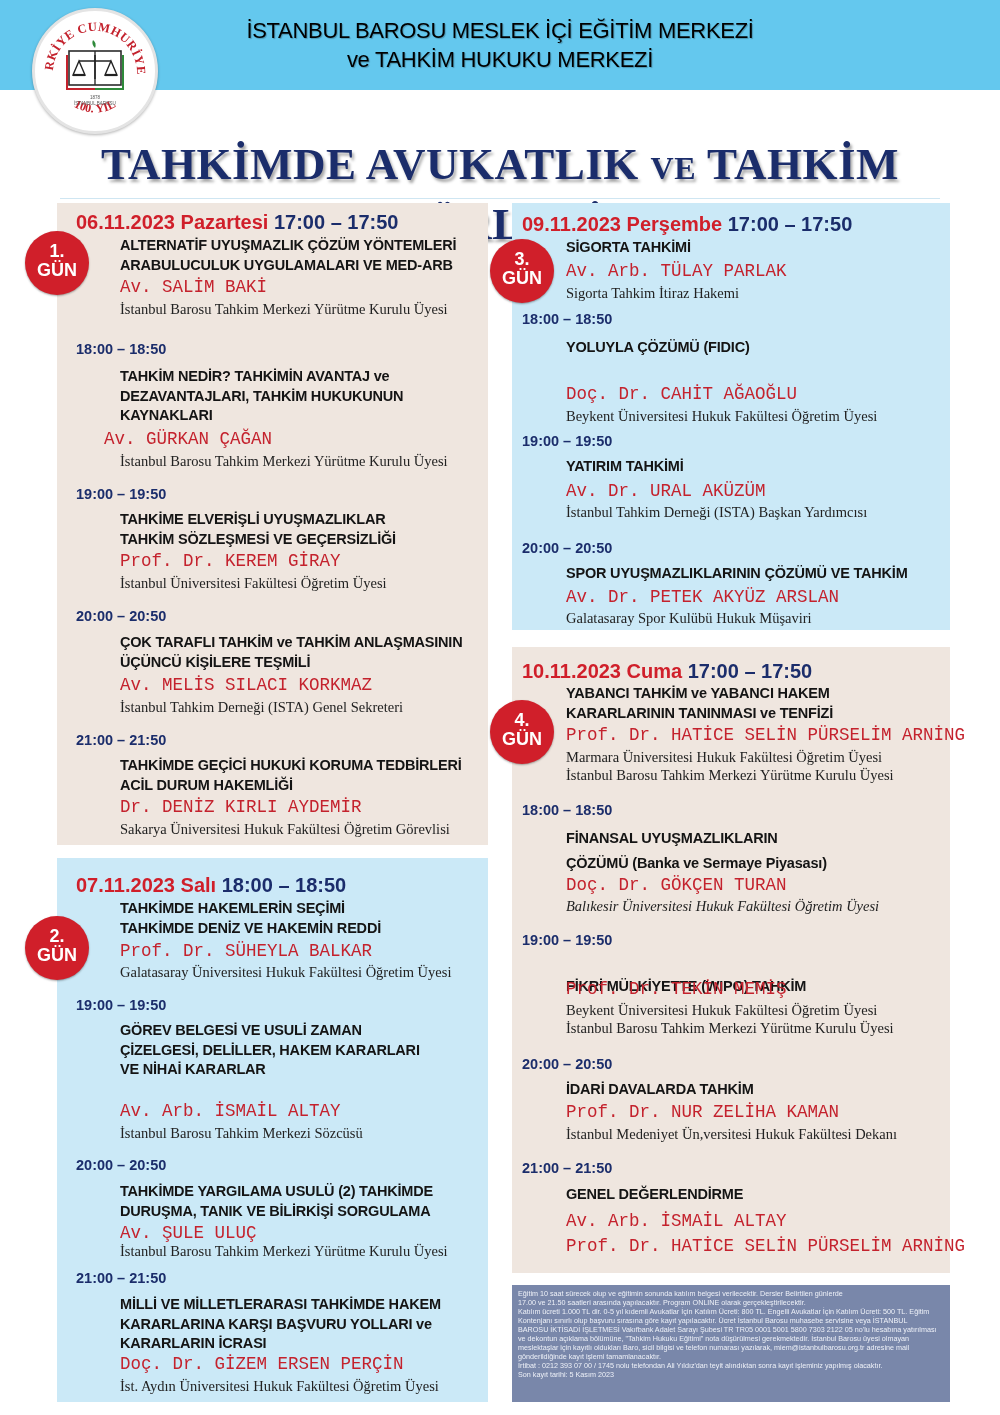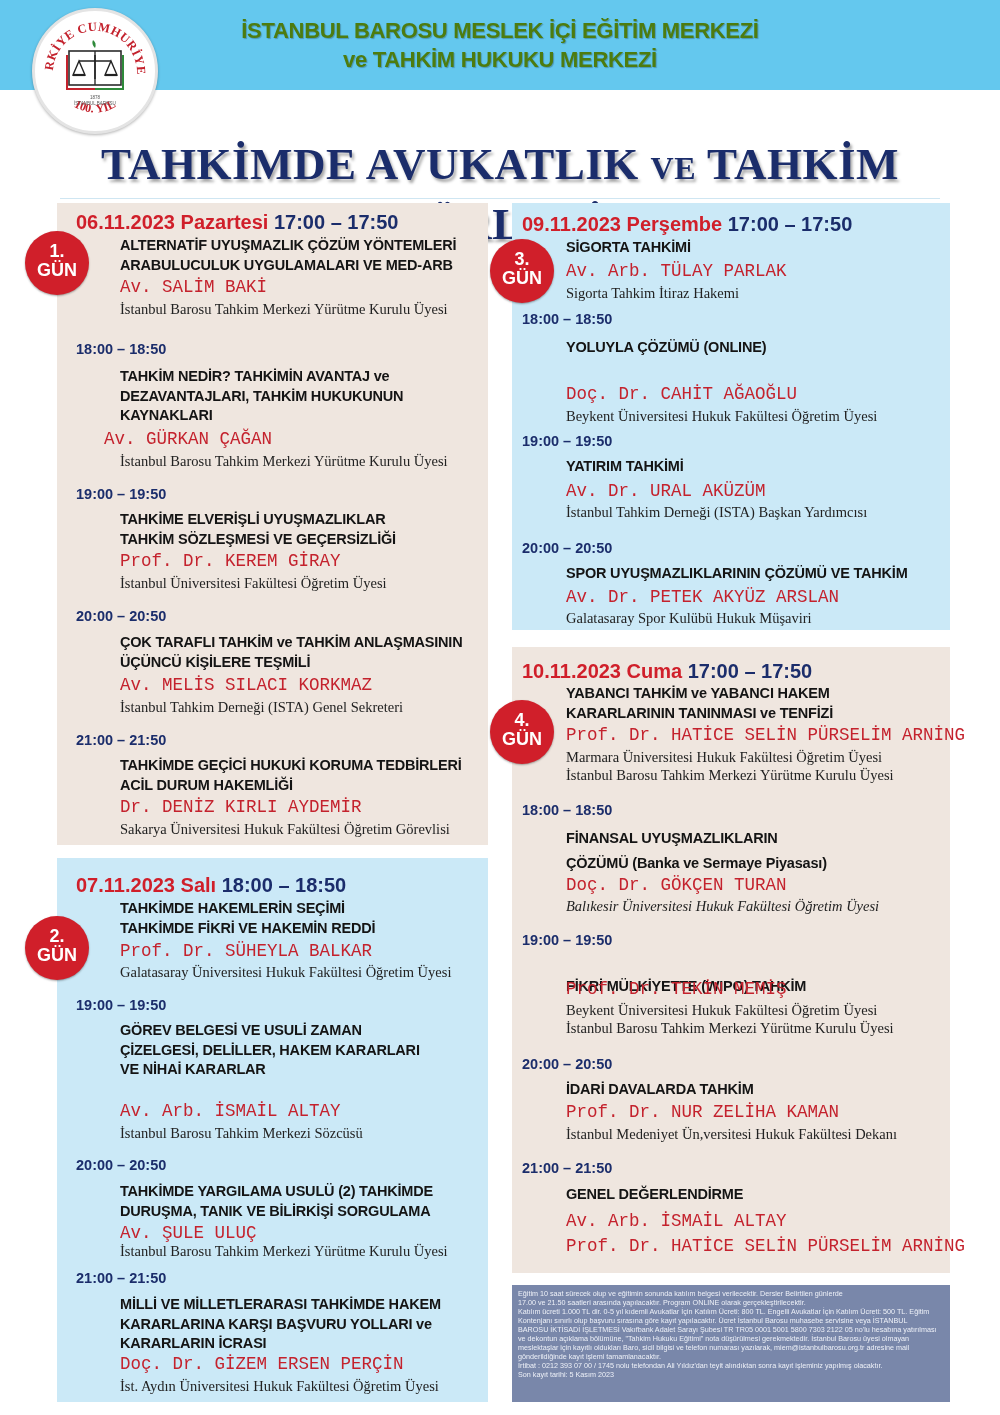--- a/index.html
+++ b/index.html
@@ -1,21 +1,21 @@
 <!DOCTYPE html>
 <html><head>
 <meta charset="utf-8">
 <style>
   * { box-sizing: border-box; margin: 0; padding: 0; }
   html, body { width: 1000px; height: 1415px; background: #ffffff; overflow: hidden; }
   body { position: relative; font-family: "Liberation Sans", sans-serif; }
 
   .top-band { position: absolute; left: 0; top: 0; width: 1000px; height: 90px; background: #64c8ee; }
   .org-title { position: absolute; left: 200px; top: 16px; width: 600px; text-align: center;
-    color: #4d7c0f; font-family: "Liberation Sans", sans-serif; font-weight: bold; font-size: 22px;
+    color: #000000; font-family: "Liberation Sans", sans-serif; font-weight: normal; font-size: 22px;
     line-height: 29px; letter-spacing: -0.3px; text-shadow: 1px 1px 1px rgba(0,0,0,0.25); }
 
   .logo { position: absolute; left: 32px; top: 8px; width: 126px; height: 126px; border-radius: 50%;
     background: #ffffff; border: 3px solid #e4e4e4; box-shadow: 0 1px 3px rgba(0,0,0,0.3); }
   .logo svg { position: absolute; left: 0; top: 0; }
 
   .main-title { position: absolute; left: 0; top: 136px; width: 1000px; text-align: center;
     color: #1b2d6b; font-family: "Liberation Serif", serif; font-weight: bold; font-size: 45px; line-height: 56px;
     text-shadow: 2px 3px 3px rgba(0,0,0,0.35); letter-spacing: 0.5px; }
   .main-title .small-ve { font-size: 32px; }
@@ -154,21 +154,21 @@
 </div>
 <div class="speaker" style="left:120px; top:796px;">Dr. DENİZ KIRLI AYDEMİR</div>
 <div class="affiliation" style="left:120px; top:820px;">Sakarya Üniversitesi Hukuk Fakültesi Öğretim Görevlisi</div>
 
 <div class="day-header" style="left:76px; top:874px;">
   <span class="date">07.11.2023 Salı</span>
   <span class="time">18:00 – 18:50</span>
 </div>
 <div class="session-title" style="left:120px; top:899px;">
   <div>TAHKİMDE HAKEMLERİN SEÇİMİ</div>
-    <div>TAHKİMDE FİKRİ VE HAKEMİN REDDİ</div>
+    <div>TAHKİMDE DENİZ VE HAKEMİN REDDİ</div>
 </div>
 <div class="speaker" style="left:120px; top:940px;">Prof. Dr. SÜHEYLA BALKAR</div>
 <div class="affiliation" style="left:120px; top:963px;">Galatasaray Üniversitesi Hukuk Fakültesi Öğretim Üyesi</div>
 
 <div class="slot-time" style="left:76px; top:997px;">19:00 – 19:50</div>
 <div class="session-title" style="left:120px; top:1021px;">
     <div>GÖREV BELGESİ VE USULİ ZAMAN</div>
     <div>ÇİZELGESİ, DELİLLER, HAKEM KARARLARI</div>
     <div>VE NİHAİ KARARLAR</div>
 </div>
@@ -197,21 +197,21 @@
   <span class="time">17:00 – 17:50</span>
 </div>
 <div class="session-title" style="left:566px; top:238px;">
   <div>SİGORTA TAHKİMİ</div>
 </div>
 <div class="speaker" style="left:566px; top:260px;">Av. Arb. TÜLAY PARLAK</div>
 <div class="affiliation" style="left:566px; top:284px;">Sigorta Tahkim İtiraz Hakemi</div>
 
 <div class="slot-time" style="left:522px; top:311px;">18:00 – 18:50</div>
 <div class="session-title" style="left:566px; top:335px; line-height:25px;">
-    <div>YOLUYLA ÇÖZÜMÜ (ONLINE)</div>
+    <div>YOLUYLA ÇÖZÜMÜ (FIDIC)</div>
 </div>
 <div class="speaker" style="left:566px; top:383px;">Doç. Dr. CAHİT AĞAOĞLU</div>
 <div class="affiliation" style="left:566px; top:407px;">Beykent Üniversitesi Hukuk Fakültesi Öğretim Üyesi</div>
 
 <div class="slot-time" style="left:522px; top:433px;">19:00 – 19:50</div>
 <div class="session-title" style="left:566px; top:457px;">
   <div>YATIRIM TAHKİMİ</div>
 </div>
 <div class="speaker" style="left:566px; top:480px;">Av. Dr. URAL AKÜZÜM</div>
 <div class="affiliation" style="left:566px; top:503px;">İstanbul Tahkim Derneği (ISTA) Başkan Yardımcısı</div>

